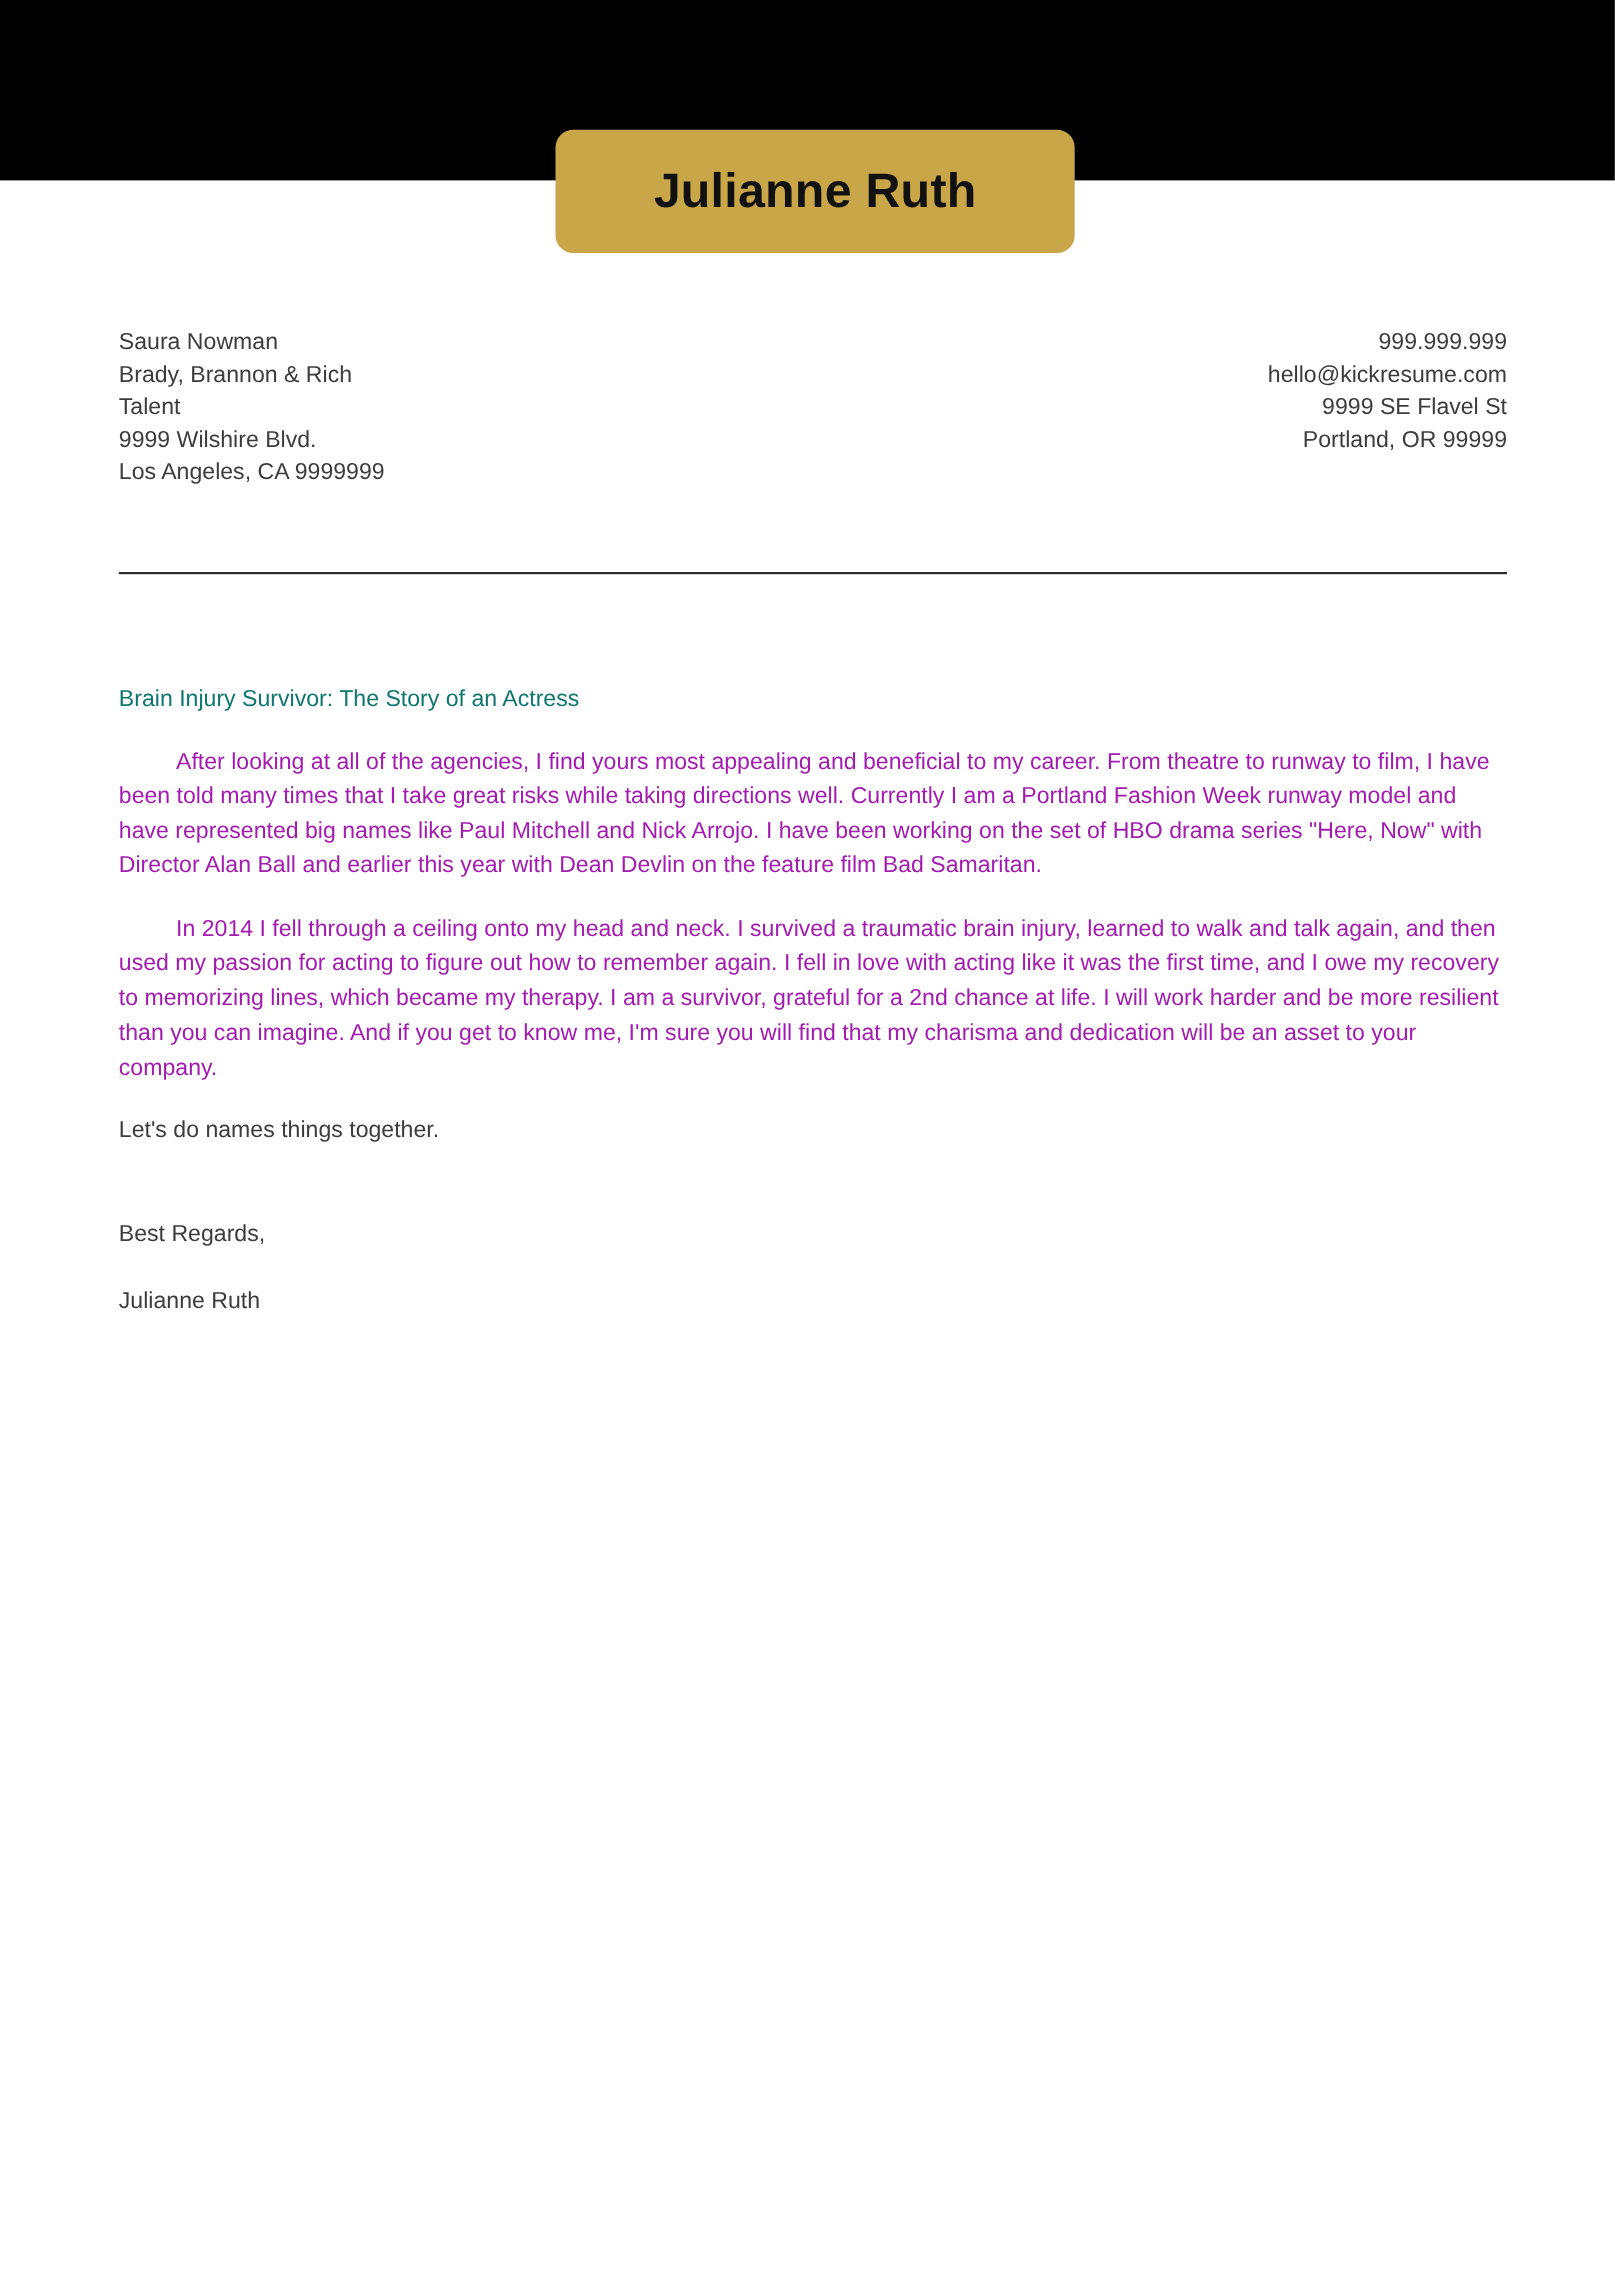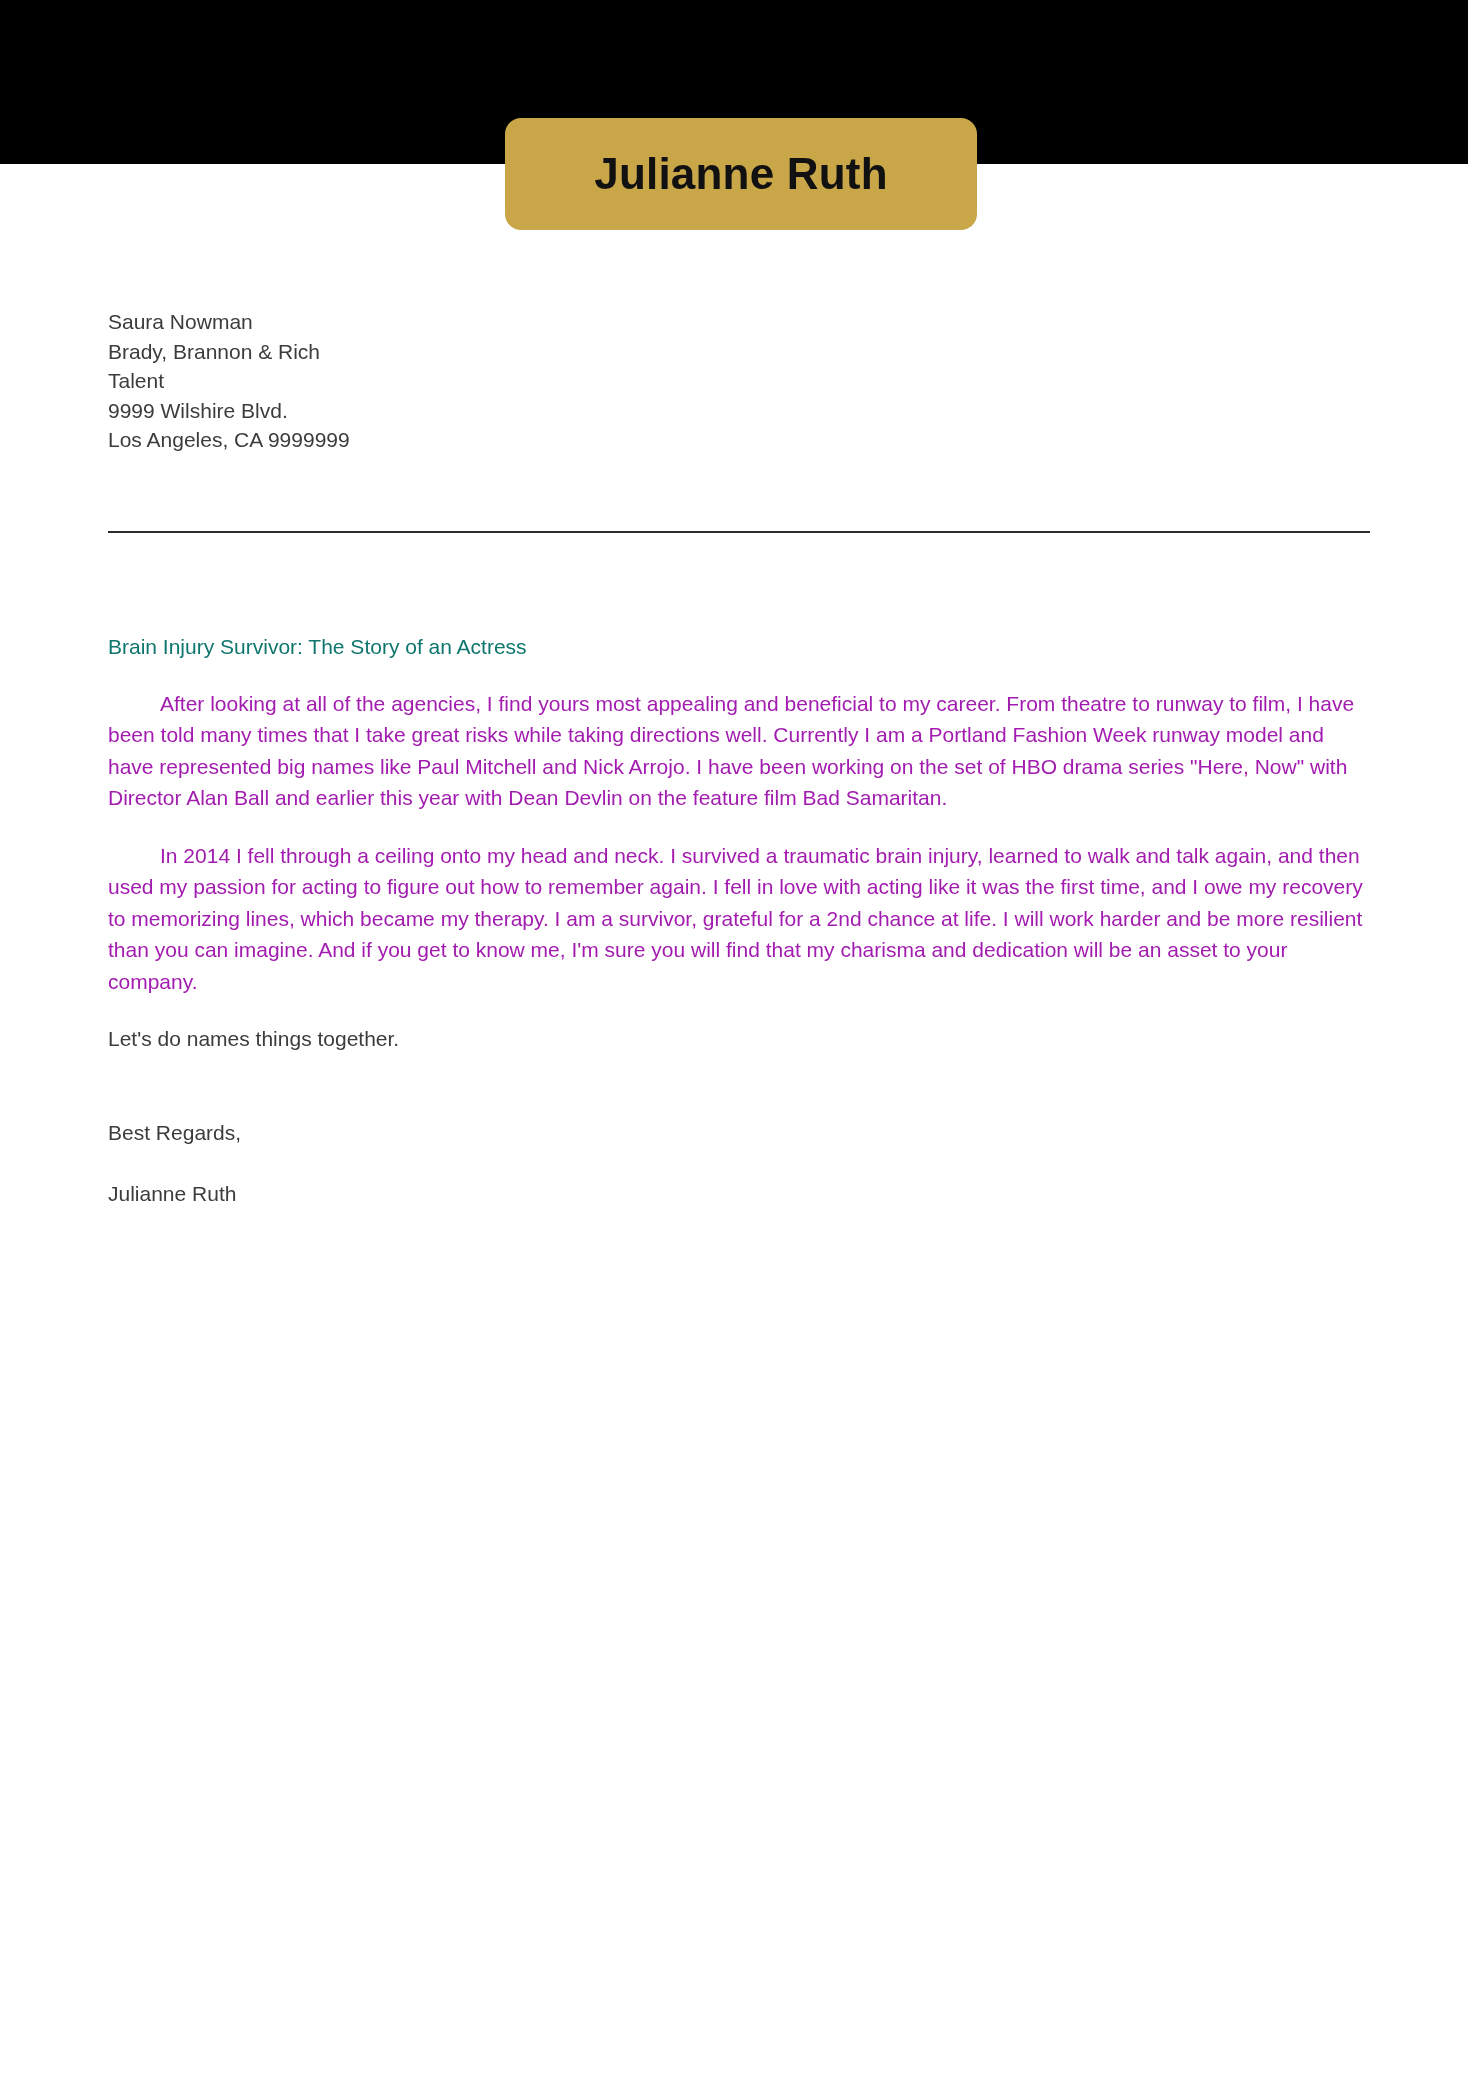--- a/index.html
+++ b/index.html
@@ -53,21 +53,20 @@
     left: 0;
     width: 1349px;
     height: 2076px;
   }
   .content {
     position: absolute;
     left: 108px;
     right: 108px;
     top: 296px;
     width: 1262px;
-    margin-top: 11px;
   }
 
   
   .address-row {
     display: flex;
     justify-content: space-between;
     align-items: flex-start;
   }
   .address-block {
     font-size: 21px;
@@ -135,20 +134,26 @@
     <div class="address-row">
 
       <div class="address-block left">
         <div class="address-line">Saura Nowman</div>
         <div class="address-line">Brady, Brannon &amp; Rich</div>
         <div class="address-line">Talent</div>
         <div class="address-line">9999 Wilshire Blvd.</div>
         <div class="address-line">Los Angeles, CA 9999999</div>
       </div>
 
+      <div class="address-block right">
+        <div class="address-line">999.999.999</div>
+        <div class="address-line">hello@kickresume.com</div>
+        <div class="address-line">9999 SE Flavel St</div>
+        <div class="address-line">Portland, OR 99999</div>
+      </div>
 
     </div>
 
     <div class="divider"></div>
 
     <div class="letter">
 
       <div class="letter-subject">Brain Injury Survivor: The Story of an Actress</div>
 
       <p class="letter-para">After looking at all of the agencies, I find yours most appealing and beneficial to my career. From theatre to runway to film, I have been told many times that I take great risks while taking directions well. Currently I am a Portland Fashion Week runway model and have represented big names like Paul Mitchell and Nick Arrojo. I have been working on the set of HBO drama series "Here, Now" with Director Alan Ball and earlier this year with Dean Devlin on the feature film Bad Samaritan.</p>

